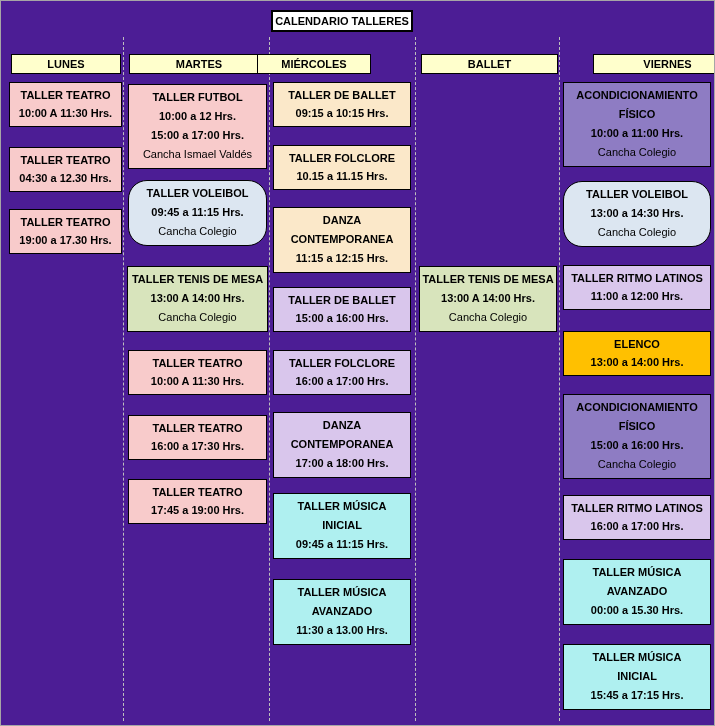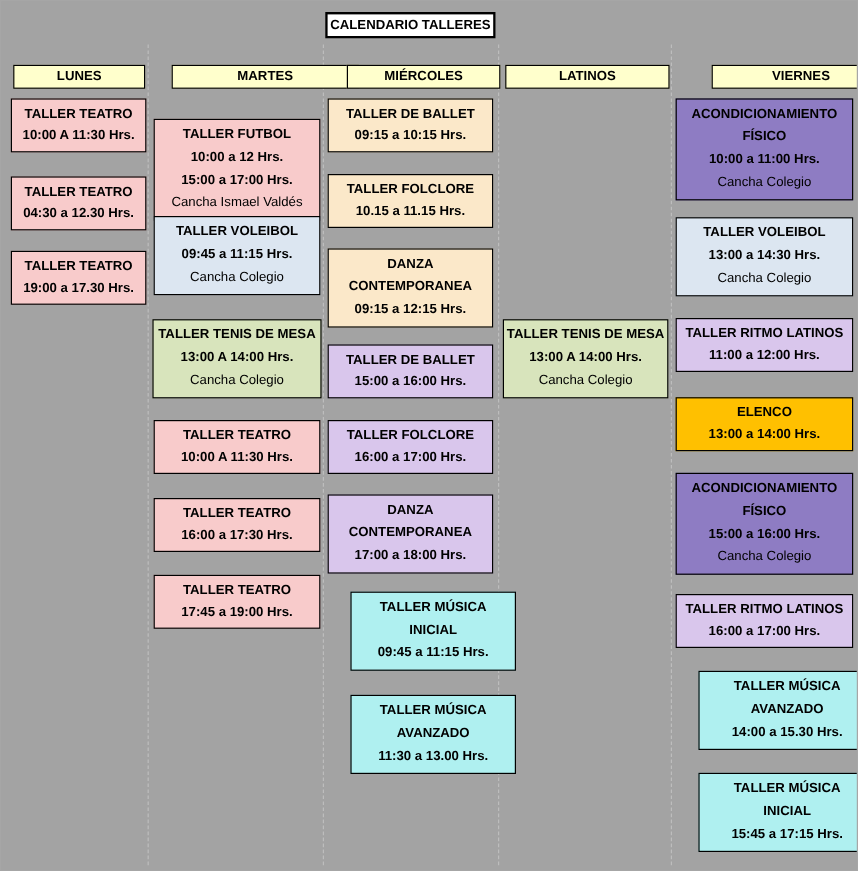--- a/index.html
+++ b/index.html
@@ -2,21 +2,21 @@
 <html><head>
 <meta charset="utf-8">
 <style>
   * { box-sizing: border-box; margin: 0; padding: 0; }
   html, body { background: #ffffff; }
   body { font-family: "Liberation Sans", "DejaVu Sans", sans-serif; }
   .canvas {
     position: relative;
     width: 715px;
     height: 726px;
-    background: #a3a3a3;
+    background: #4c1d95;
     border: 1px solid #a6a6a6;
     overflow: hidden;
   }
   .gridline {
     position: absolute;
     top: 36px;
     bottom: 4px;
     width: 0;
     border-left: 1px dashed #bdbdbd;
     z-index: 0;
@@ -47,59 +47,59 @@
     text-align: center;
     font-size: 11px; font-weight: bold;
     color: #000;
     padding: 1px 2px;
     line-height: 1.25;
     z-index: 1;
   }
   .card .loc { font-weight: normal; }
   .pink    { background: #F8CBCB; }
   .cream   { background: #FBE8C9; }
-  .blue    { background: #DCE6F1; }
+  .blue    { background: #DCE6F1; border-radius: 19px; }
   .green   { background: #D8E4BC; }
   .lav     { background: #D9C6EC; }
-  .cyan    { background: #AFF0F0; margin-left: 19px; }
+  .cyan    { background: #AFF0F0; }
   .violet  { background: #8E7CC3; }
   .orange  { background: #FFC000; }
 </style>
 </head>
 <body>
 
 <div class="canvas">
 
   <div class="gridline" style="left:122px"></div>
   <div class="gridline" style="left:268px"></div>
   <div class="gridline" style="left:414px"></div>
   <div class="gridline" style="left:558px"></div>
 
   <div class="title-box">CALENDARIO TALLERES</div>
 
   <div class="hdr" style="left:10px;width:110px">LUNES</div>
-  <div class="hdr" style="left:142px;width:156px">MARTES</div>
-  <div class="hdr" style="left:288px;width:128px">MIÉRCOLES</div>
-  <div class="hdr" style="left:420px;width:137px">LATINOS</div>
+  <div class="hdr" style="left:128px;width:140px">MARTES</div>
+  <div class="hdr" style="left:256px;width:114px">MIÉRCOLES</div>
+  <div class="hdr" style="left:420px;width:137px">BALLET</div>
   <div class="hdr" style="left:592px;width:149px">VIERNES</div>
 
   <div class="card pink" style="left:8px;top:81px;width:113px;height:45px">
     <div>TALLER TEATRO</div>
     <div>10:00 A 11:30 Hrs.</div>
   </div>
   <div class="card pink" style="left:8px;top:146px;width:113px;height:45px">
     <div>TALLER TEATRO</div>
     <div>04:30 a 12.30 Hrs.</div>
   </div>
   <div class="card pink" style="left:8px;top:208px;width:113px;height:45px">
     <div>TALLER TEATRO</div>
     <div>19:00 a 17.30 Hrs.</div>
   </div>
 
-  <div class="card pink" style="left:127px;top:98px;width:139px;height:85px">
+  <div class="card pink" style="left:127px;top:83px;width:139px;height:85px">
     <div>TALLER FUTBOL</div>
     <div>10:00 a 12 Hrs.</div>
     <div>15:00 a 17:00 Hrs.</div>
     <div class="loc">Cancha Ismael Valdés</div>
   </div>
   <div class="card blue" style="left:127px;top:179px;width:139px;height:66px">
     <div>TALLER VOLEIBOL</div>
     <div>09:45 a 11:15 Hrs.</div>
     <div class="loc">Cancha Colegio</div>
   </div>
@@ -125,21 +125,21 @@
     <div>TALLER DE BALLET</div>
     <div>09:15 a 10:15 Hrs.</div>
   </div>
   <div class="card cream" style="left:272px;top:144px;width:138px;height:45px">
     <div>TALLER FOLCLORE</div>
     <div>10.15 a 11.15 Hrs.</div>
   </div>
   <div class="card cream" style="left:272px;top:206px;width:138px;height:66px">
     <div>DANZA</div>
     <div>CONTEMPORANEA</div>
-    <div>09:15 a 12:15 Hrs.</div>
+    <div>11:15 a 12:15 Hrs.</div>
   </div>
   <div class="card lav" style="left:272px;top:286px;width:138px;height:45px">
     <div>TALLER DE BALLET</div>
     <div>15:00 a 16:00 Hrs.</div>
   </div>
   <div class="card lav" style="left:272px;top:349px;width:138px;height:45px">
     <div>TALLER FOLCLORE</div>
     <div>16:00 a 17:00 Hrs.</div>
   </div>
   <div class="card lav" style="left:272px;top:411px;width:138px;height:66px">
@@ -189,21 +189,21 @@
     <div>15:00 a 16:00 Hrs.</div>
     <div class="loc">Cancha Colegio</div>
   </div>
   <div class="card lav" style="left:562px;top:494px;width:148px;height:45px">
     <div>TALLER RITMO LATINOS</div>
     <div>16:00 a 17:00 Hrs.</div>
   </div>
   <div class="card cyan" style="left:562px;top:558px;width:148px;height:66px">
     <div>TALLER MÚSICA</div>
     <div>AVANZADO</div>
-    <div>14:00 a 15.30 Hrs.</div>
+    <div>00:00 a 15.30 Hrs.</div>
   </div>
   <div class="card cyan" style="left:562px;top:643px;width:148px;height:66px">
     <div>TALLER MÚSICA</div>
     <div>INICIAL</div>
     <div>15:45 a 17:15 Hrs.</div>
   </div>
 
 </div>
 
 </body></html>

